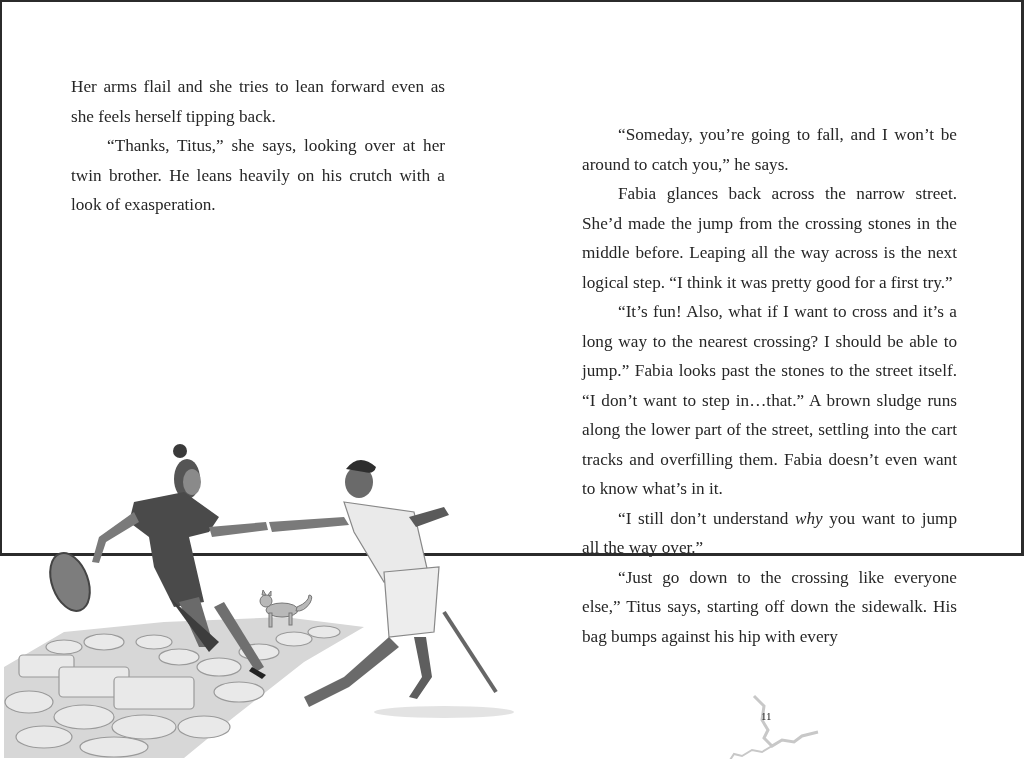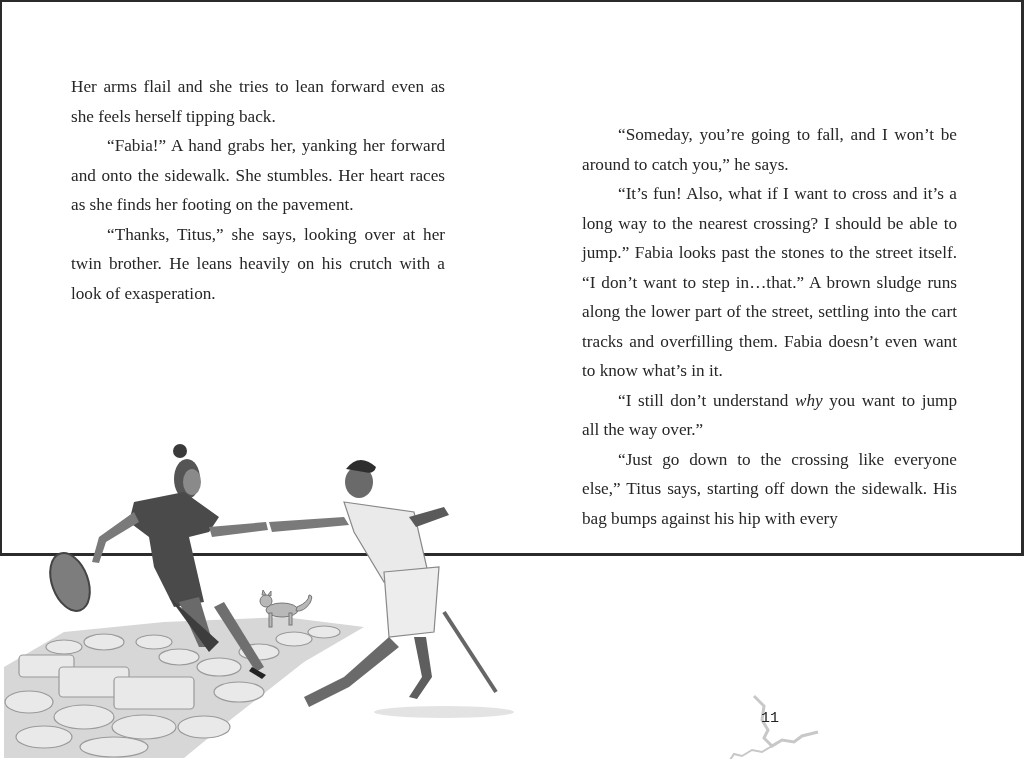--- a/index.html
+++ b/index.html
@@ -20,33 +20,32 @@
   .page.left { left:69px; width:374px; }
   .page.right { left:580px; width:375px;margin-top:48px; }
   .page p { margin:0; text-align:justify; text-align-last:left; hyphens:none; }
   .page p.indent { text-indent:36px; }
   .page em { font-style:italic; }
   .illustration {
     position:absolute; left:2px; top:425px; width:515px; height:331px;
   }
   .page-num {
     position:absolute; left:759px; top:708px;
-    font-family:Liberation Mono, monospace;
-    font-size:15px; color:#222;
+    font-family:Liberation Serif, serif;
+    font-size:11px; color:#222;
   }
   .crack { position:absolute; left:700px; top:690px; width:140px; height:68px; }
 </style>
 </head>
 <body>
 
 <div class="frame">
 
   <div class="page left">
     <p>Her arms flail and she tries to lean forward even as she feels herself tipping back.</p>
-    <p class="indent">“Fabia!” A hand grabs her, yanking her forward and onto the sidewalk. She stumbles. Her heart races as she finds her footing on the pavement.</p>
     <p class="indent">“Thanks, Titus,” she says, looking over at her twin brother. He leans heavily on his crutch with a look of exasperation.</p>
   </div>
 
   <svg class="illustration" viewBox="0 0 515 331" xmlns="http://www.w3.org/2000/svg">
 
     <path d="M0 240 L60 205 L160 195 L280 190 L360 200 L300 235 L230 290 L180 331 L0 331 Z" fill="#d7d7d7"></path>
     <g fill="#e9e9e9" stroke="#9a9a9a" stroke-width="1.2">
       <rect x="15" y="228" width="55" height="22" rx="4"></rect>
       <rect x="55" y="240" width="70" height="30" rx="4"></rect>
       <rect x="110" y="250" width="80" height="32" rx="4"></rect>
@@ -99,20 +98,21 @@
       <path d="M405 90 L440 80 L445 88 L412 100 Z" fill="#5a5a5a"></path>
       <path d="M385 210 L340 250 L300 270 L305 280 L345 260 L395 220 Z" fill="#6a6a6a"></path>
       <path d="M410 210 L418 250 L405 270 L413 272 L428 250 L422 210 Z" fill="#5e5e5e"></path>
       <line x1="440" y1="185" x2="492" y2="265" stroke="#666" stroke-width="4"></line>
       <ellipse cx="440" cy="285" rx="70" ry="6" fill="#d0d0d0" opacity="0.6"></ellipse>
     </g>
   </svg>
 
   <div class="page right">
     <p class="indent">“Someday, you’re going to fall, and I won’t be around to catch you,” he says.</p>
+    <p class="indent">Fabia glances back across the narrow street. She’d made the jump from the crossing stones in the middle before. Leaping all the way across is the next logical step. “I think it was pretty good for a first try.”</p>
     <p class="indent">“It’s fun! Also, what if I want to cross and it’s a long way to the nearest crossing? I should be able to jump.” Fabia looks past the stones to the street itself. “I don’t want to step in…that.” A brown sludge runs along the lower part of the street, settling into the cart tracks and overfilling them. Fabia doesn’t even want to know what’s in it.</p>
     <p class="indent"><span>“I still don’t understand </span><em>why</em><span> you want to jump all the way over.”</span></p>
     <p class="indent">“Just go down to the crossing like everyone else,” Titus says, starting off down the sidewalk. His bag bumps against his hip with every</p>
   </div>
 
   <svg class="crack" viewBox="0 0 140 68" xmlns="http://www.w3.org/2000/svg">
     <path d="M52 4 L62 14 L60 28 L66 38 L62 46 L70 54 L80 48 L92 50 L100 44 L116 40" fill="none" stroke="#c8c8c8" stroke-width="3"></path>
     <path d="M70 54 L60 60 L50 58 L40 64 L32 62 L28 68" fill="none" stroke="#c8c8c8" stroke-width="2"></path>
   </svg>
 

